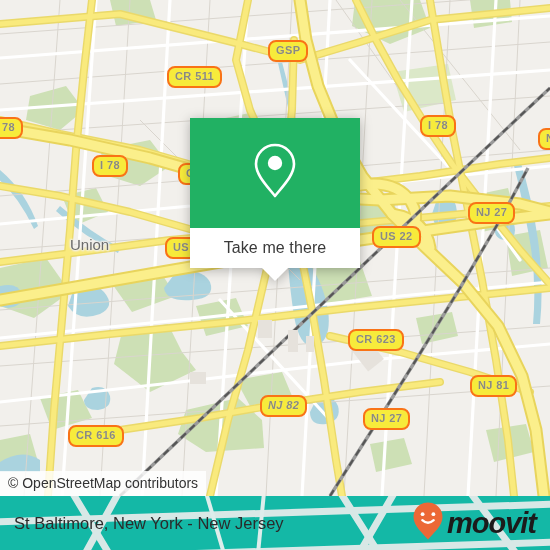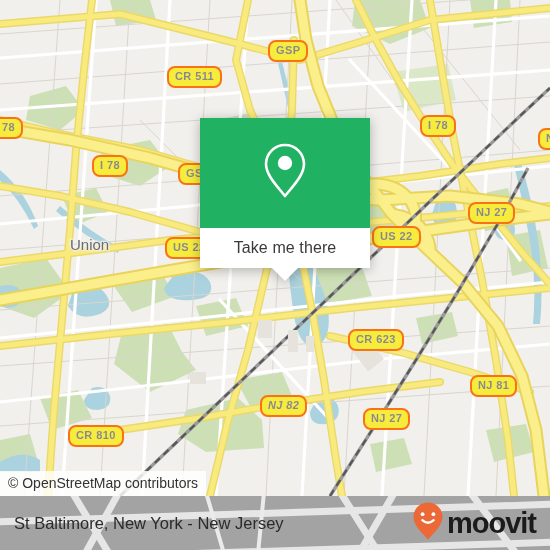--- a/index.html
+++ b/index.html
@@ -49,21 +49,21 @@
     position:absolute;left:0;bottom:0;
     background:rgba(255,255,255,.82);
     color:#333;
     font-size:14px;
     padding:4px 8px 5px 8px;
     white-space:nowrap;
   }
 
   
   #popup{
-    position:absolute;left:200px;top:118px;width:170px;
+    position:absolute;left:190px;top:118px;width:170px;
     filter:drop-shadow(0 2px 6px rgba(0,0,0,.28));
   }
   #popup-green{
     height:110px;width:100%;
     background:#21b163;
     display:flex;align-items:center;justify-content:center;
     box-sizing:border-box;
   }
   #popup-white{
     width:100%;height:40px;background:#ffffff;
@@ -77,32 +77,32 @@
     position:absolute;left:50%;top:150px;margin-left:-13px;
     width:0;height:0;
     border-left:13px solid transparent;
     border-right:13px solid transparent;
     border-top:13px solid #ffffff;
   }
 
   
   #footer{
     position:absolute;left:0;top:496px;width:550px;height:54px;
-    background:#a3a3a3;overflow:hidden;
+    background:#14b8a6;overflow:hidden;
   }
   #footer-watermark{position:absolute;left:0;top:-14px;opacity:.9;}
   #footer-inner{
     position:relative;width:100%;height:100%;
     display:flex;align-items:center;justify-content:space-between;
     padding:0 14px 0 14px;box-sizing:border-box;
   }
   #footer-title{
     color:#2b2b2b;font-size:16.5px;white-space:nowrap;
   }
-  #brand{display:flex;align-items:center;gap:2px;}
+  #brand{display:flex;align-items:center;gap:2px;font-style:italic;}
   #brand-word{
     color:#1b1b1b;font-size:29px;font-weight:bold;letter-spacing:-1px;
     line-height:1;
   }
 </style>
 </head>
 <body>
 
 <div id="app">
 
@@ -281,21 +281,21 @@
     <div class="shield" style="left:92px;top:155px;">I 78</div>
     <div class="shield" style="left:178px;top:163px;">GSP</div>
     <div class="shield" style="left:538px;top:128px;">NJ 27</div>
     <div class="shield" style="left:468px;top:202px;">NJ 27</div>
     <div class="shield" style="left:372px;top:226px;">US 22</div>
     <div class="shield" style="left:165px;top:237px;">US 22</div>
     <div class="shield" style="left:348px;top:329px;">CR 623</div>
     <div class="shield" style="left:470px;top:375px;text-align:center;">NJ 81</div>
     <div class="shield" style="left:363px;top:408px;">NJ 27</div>
     <div class="shield" style="left:260px;top:395px;font-style:italic;">NJ 82</div>
-    <div class="shield" style="left:68px;top:425px;">CR 810</div>
+    <div class="shield" style="left:68px;top:425px;">CR 616</div>
 
     <div id="attribution">© OpenStreetMap contributors</div>
   </div>
 
   <div id="popup">
     <div id="popup-green">
       <span>
         <svg width="46" height="58" viewBox="0 0 46 58" aria-hidden="true">
           <path d="M23 3 C12.5 3 4 11.5 4 22 C4 33 15 44 23 54 C31 44 42 33 42 22 C42 11.5 33.5 3 23 3 Z" fill="none" stroke="#ffffff" stroke-width="2.6" stroke-linejoin="round"></path>
           <circle cx="23" cy="21" r="7.2" fill="#ffffff"></circle>

